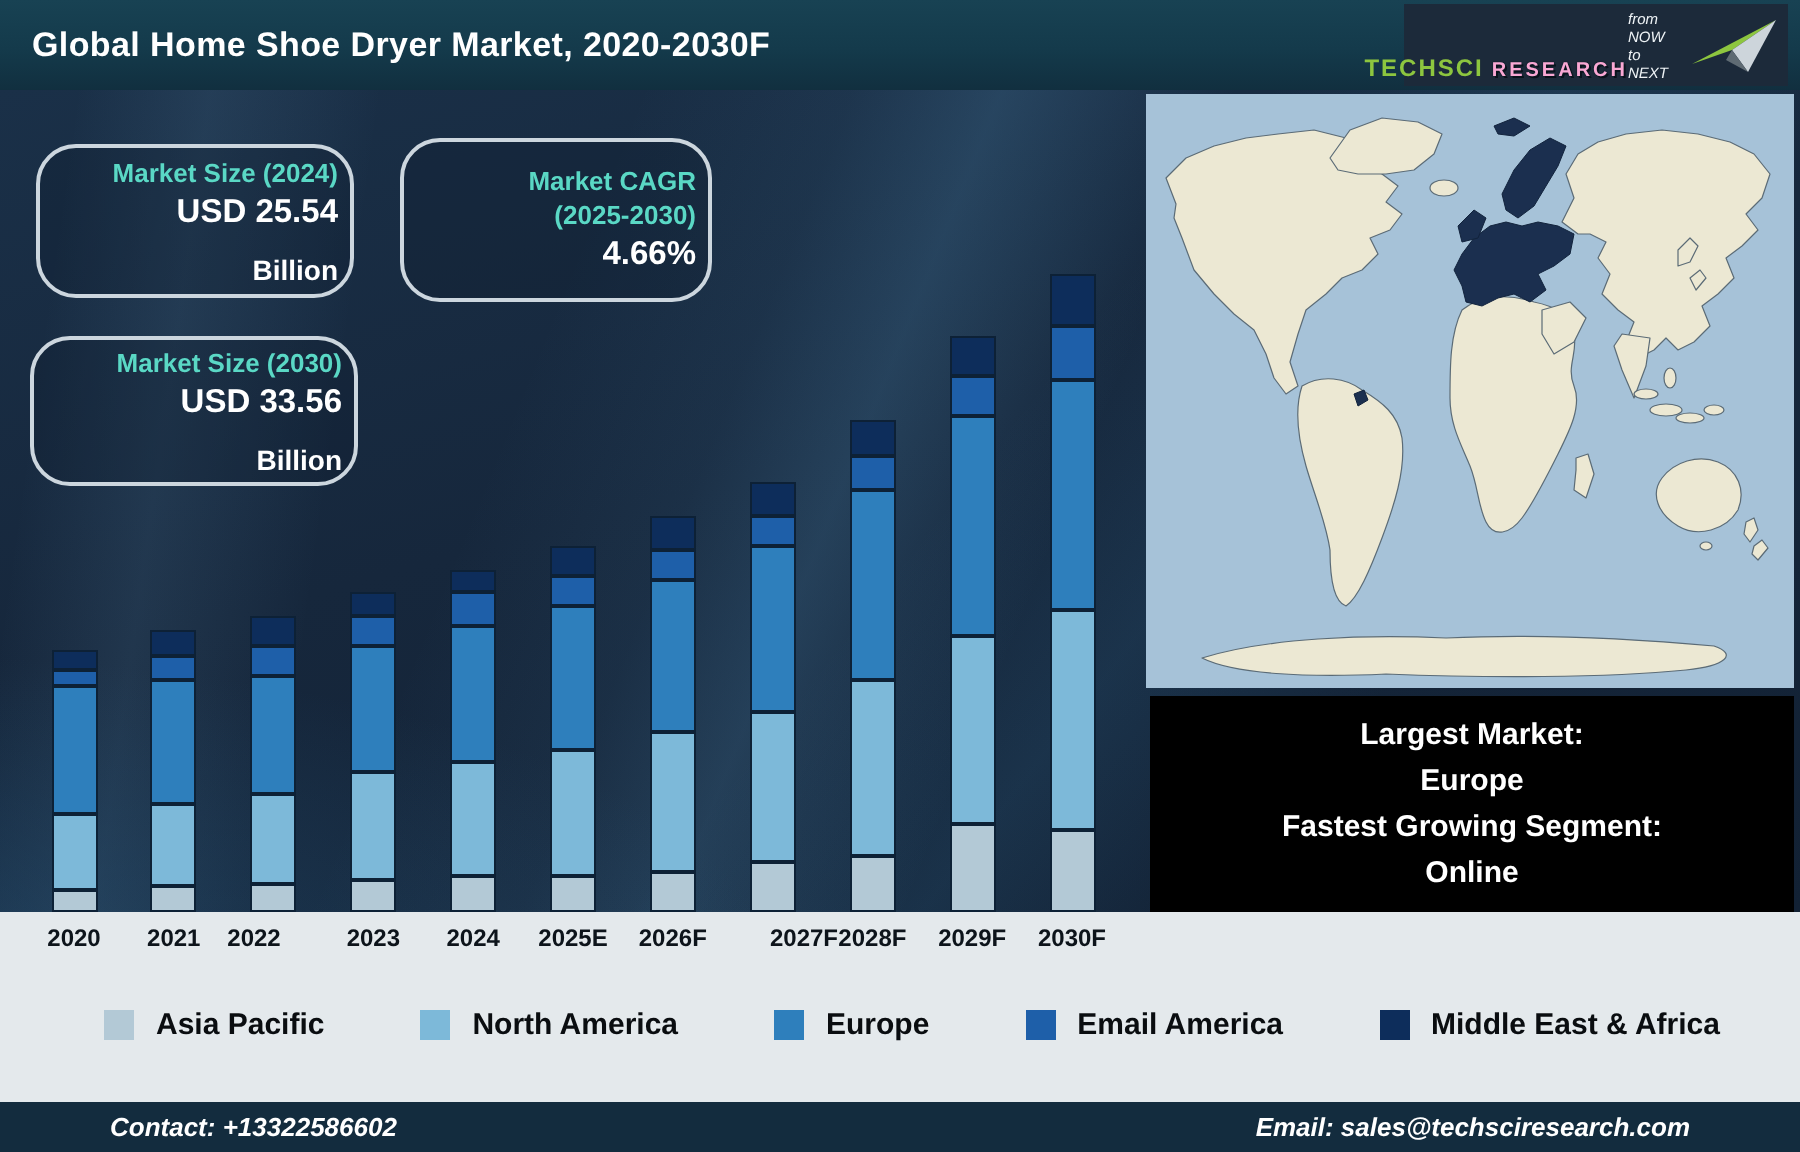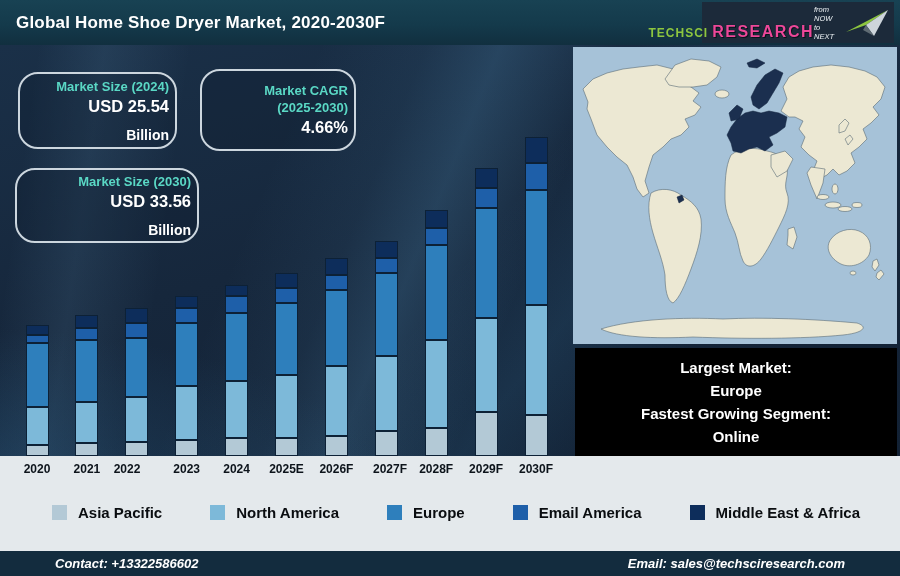--- a/index.html
+++ b/index.html
@@ -16,21 +16,21 @@
   }
   .title{color:#ffffff;font-size:17px;font-weight:bold;letter-spacing:.2px;padding-left:16px;}
   .logo{
     position:absolute;right:6px;top:2px;width:192px;height:41px;
     background:#1c2a3a;display:flex;align-items:center;justify-content:flex-end;
     padding-right:4px;box-sizing:border-box;
   }
   .logo-text{display:flex;align-items:flex-end;margin-right:12px;}
   .logo-line{display:flex;align-items:baseline;gap:4px;}
   .logo-brand{color:#8dc63f;font-weight:bold;font-size:12px;letter-spacing:1px;text-transform:uppercase;}
-  .logo-brand2{color:#ec4899;font-weight:bold;font-size:16px;letter-spacing:1.5px;text-transform:uppercase;text-shadow:0 0 1px #0a141d,1px 1px 0 #0a141d;}
+  .logo-brand2{color:#f9a8d4;font-weight:bold;font-size:10px;letter-spacing:1.5px;text-transform:uppercase;text-shadow:0 0 1px #0a141d,1px 1px 0 #0a141d;}
   .logo-tagline{color:#eef3f6;font-size:7.5px;font-style:italic;margin-top:1px;}
   .logo-arrow{width:44px;height:30px;flex:0 0 auto;}
   
   .main{
     position:absolute;left:0;top:45px;width:900px;height:411px;
     background:
       radial-gradient(700px 260px at -5% 108%, rgba(45,100,140,.38), transparent 62%),
       linear-gradient(112deg, transparent 30%, rgba(100,170,215,.07) 40%, rgba(100,170,215,.20) 47%, transparent 58%),
       linear-gradient(128deg, transparent 52%, rgba(70,150,200,.13) 64%, transparent 76%),
       linear-gradient(98deg, transparent 4%, rgba(130,190,230,.10) 11%, transparent 20%),
@@ -38,21 +38,21 @@
   }
   
   .stat-box{
     position:absolute;border:2px solid #ccd6de;border-radius:20px;
     background:rgba(10,24,40,.25);
     display:flex;flex-direction:column;align-items:flex-end;justify-content:center;
     text-align:center;box-sizing:border-box;padding:4px 6px;
   }
   .stat-box.b1{left:18px;top:27px;width:159px;height:77px;}
   .stat-box.b2{left:200px;top:24px;width:156px;height:82px;}
-  .stat-box.b3{left:15px;top:123px;width:184px;height:75px;}
+  .stat-box.b3{left:15px;top:123px;width:164px;height:75px;}
   .stat-label{color:#5ad8c5;font-size:13px;font-weight:bold;line-height:17px;}
   .stat-value{color:#ffffff;font-size:16.5px;font-weight:bold;line-height:23px;}
   .stat-unit{color:#ffffff;font-size:14px;font-weight:bold;line-height:18px;margin-top:8px;}
   
   .chart{position:absolute;left:0;bottom:0;width:575px;height:411px;}
   .bar-col{position:absolute;bottom:0;width:23px;display:flex;flex-direction:column;}
   .bar-seg{width:100%;box-sizing:border-box;border:1px solid #0d2136;}
   
   .map{position:absolute;left:573px;top:47px;width:324px;height:297px;}
   .map svg{display:block;}
@@ -254,21 +254,21 @@
 
   <div class="bottom-strip"></div>
   <div class="x-axis">
       <span class="x-label" style="left: 37px;">2020</span>
       <span class="x-label" style="left: 86.9px;">2021</span>
       <span class="x-label" style="left: 127px;">2022</span>
       <span class="x-label" style="left: 186.7px;">2023</span>
       <span class="x-label" style="left: 236.6px;">2024</span>
       <span class="x-label" style="left: 286.5px;">2025E</span>
       <span class="x-label" style="left: 336.4px;">2026F</span>
-      <span class="x-label" style="left: 390px;">2027F</span>
+      <span class="x-label" style="left: 402px;">2027F</span>
       <span class="x-label" style="left: 436.2px;">2028F</span>
       <span class="x-label" style="left: 486.1px;">2029F</span>
       <span class="x-label" style="left: 536px;">2030F</span>
     </div>
   <div class="legend">
       <div class="legend-item">
         <span class="legend-swatch" style="background: rgb(179, 201, 214);"></span>
         <span class="legend-label">Asia Pacific</span>
       </div>
       <div class="legend-item">

